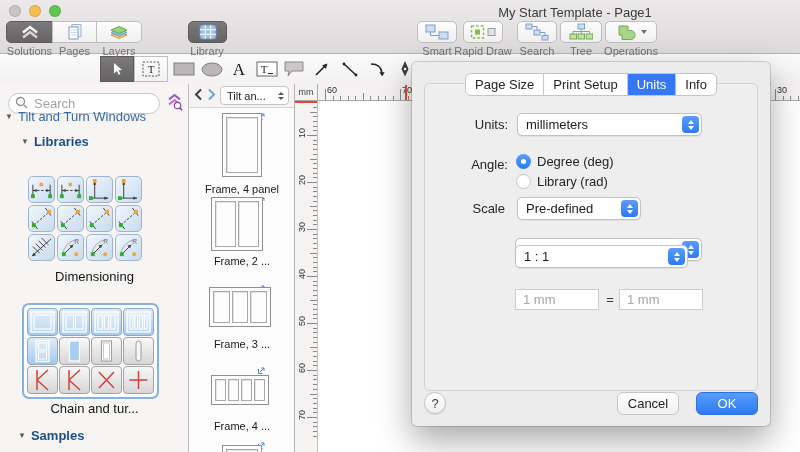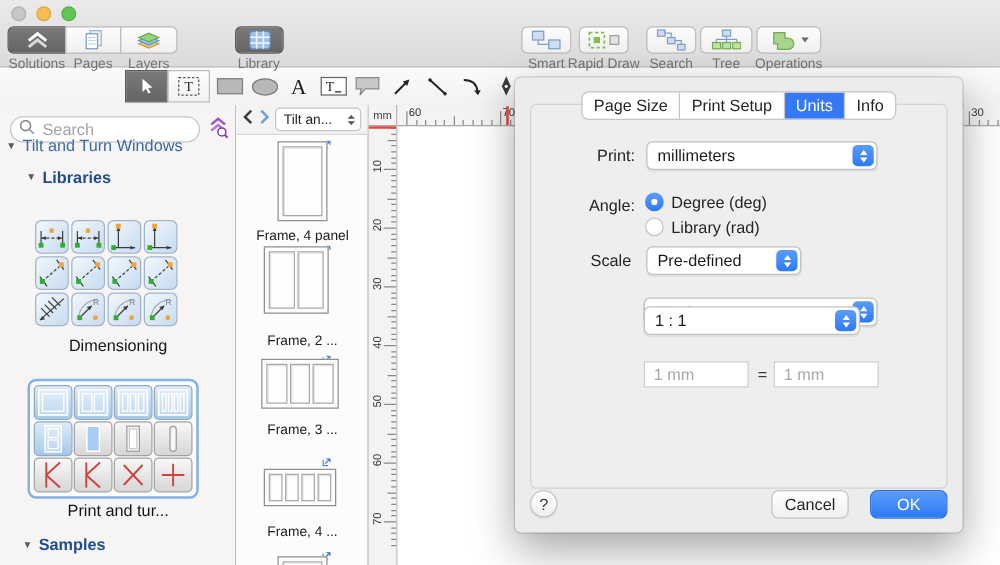--- a/index.html
+++ b/index.html
@@ -121,20 +121,21 @@
 <body>
 
 <div id="screen">
 
   <div class="chrome">
     <div class="traffic">
         <span class="tl" style="background: rgb(201, 199, 197);"></span>
         <span class="tl" style="background: rgb(246, 189, 80);"></span>
         <span class="tl" style="background: rgb(98, 198, 85);"></span>
       </div>
+    <div class="win-title">My Start Template - Page1</div>
   </div>
   <div class="toolbar2"></div>
 
   <div class="sidebar">
     <div class="search">
       <span><svg width="13" height="13">
             <circle cx="5.5" cy="5.5" r="4" fill="none" stroke="#8e8c8d" stroke-width="1.3"></circle>
             <path d="M8.6 8.6 L12 12" stroke="#8e8c8d" stroke-width="1.3"></path>
           </svg></span>
       <input placeholder="Search" style="">
@@ -335,21 +336,21 @@
               <path d="M6 4 L21 20 M21 4 L6 20" stroke="#d2423a" stroke-width="1.5"></path>
             </svg>
           </div>
           <div class="tiltcell">
             <svg width="27" height="24">
               <path d="M13.5 3 V21 M4.5 12 H22.5" stroke="#d2423a" stroke-width="1.5"></path>
             </svg>
           </div>
         </div>
     </div>
-    <div class="pal-label" style="top:317px">Print and tur...</div>
+    <div class="pal-label" style="top:317px">Chain and tur...</div>
     <div class="treerow bold" style="left:18px;top:344px">
       <span class="tri">▼</span>
       <span>Samples</span>
     </div>
   </div>
 
   <div class="stencil">
     <div class="sthead">
       <span><svg width="9" height="13">
             <path d="M7 1.5 L2 6.5 L7 11.5" fill="none" stroke="#3c3c3c" stroke-width="2"></path>
@@ -375,21 +376,21 @@
         </div>
         <div class="stlbl" style="top: 99px;">Frame, 4 panel</div>
         <div class="citem" style="left: 68px; top: 107px;"><svg width="8" height="8">
             <path d="M1.5 2 V6.5 M1.5 6.5 H5.5" fill="none" stroke="#4a86d8"></path>
             <path d="M3 5 L7 1 M7 1 H4.2 M7 1 V3.8" fill="none" stroke="#4a86d8"></path>
           </svg></div>
         <div class="prev" style="left: 22px; top: 113px; width: 52px; height: 54px;">
           <div class="pane"></div>
           <div class="pane"></div>
         </div>
-        <div class="stlbl" style="top: 171px; margin-top: 12px;">Frame, 2  ...</div>
+        <div class="stlbl" style="top: 171px;">Frame, 2  ...</div>
         <div class="citem" style="left: 68px; top: 195px;"><svg width="8" height="8">
             <path d="M1.5 2 V6.5 M1.5 6.5 H5.5" fill="none" stroke="#4a86d8"></path>
             <path d="M3 5 L7 1 M7 1 H4.2 M7 1 V3.8" fill="none" stroke="#4a86d8"></path>
           </svg></div>
         <div class="prev" style="left: 20px; top: 203px; width: 62px; height: 40px;">
           <div class="pane"></div>
           <div class="pane"></div>
           <div class="pane"></div>
         </div>
         <div class="stlbl" style="top: 254px;">Frame, 3  ...</div>
@@ -524,21 +525,21 @@
 
   <div class="dialog">
     <div class="dlg-box"></div>
     <div id="dlg-tabs">
         <div class="dtab">Page Size</div>
         <div class="dtab">Print Setup</div>
         <div class="dtab active">Units</div>
         <div class="dtab">Info</div>
       </div>
 
-    <div class="dlbl" style="left:20px;top:55px;width:76px">Print:</div>
+    <div class="dlbl" style="left:20px;top:55px;width:76px">Units:</div>
     <div class="dd" style="left:105px;top:51px;width:185px">
       <span>millimeters</span>
       <span class="stp">
           <b class="tu"></b>
           <b class="td"></b>
         </span>
     </div>
 
     <div class="dlbl" style="left:20px;top:95px;width:76px">Angle:</div>
     <div id="angle-radios">

